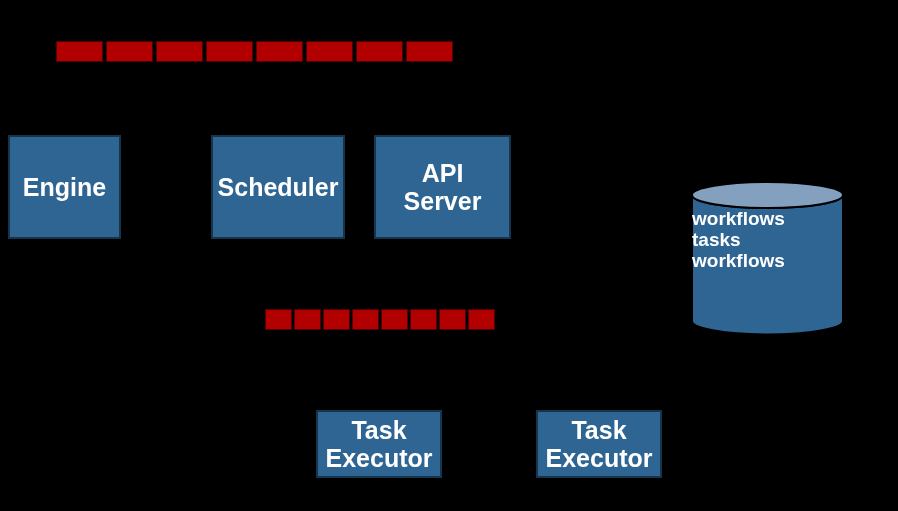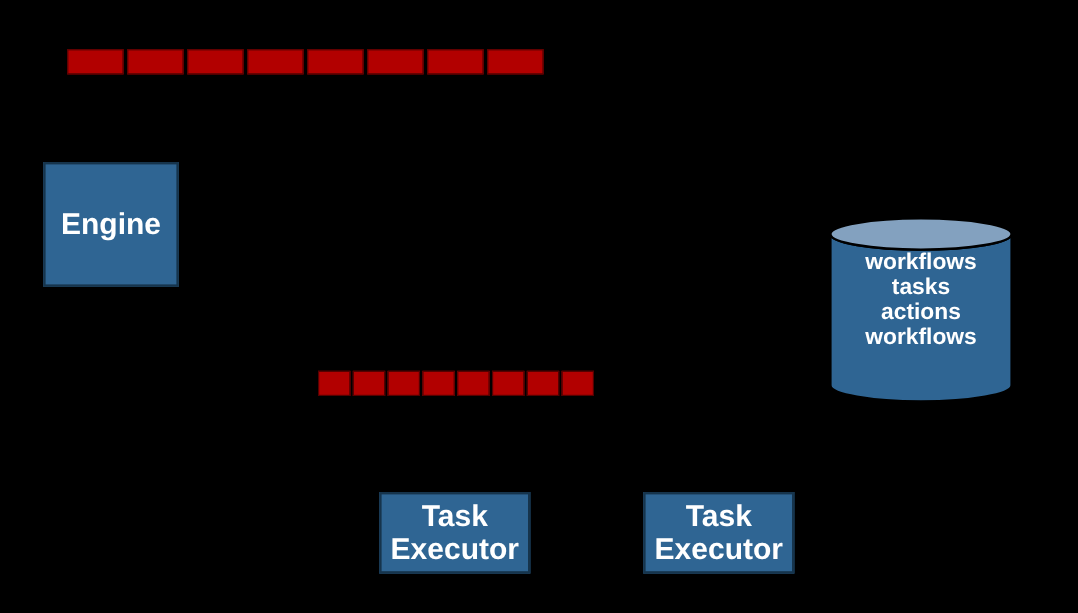--- a/index.html
+++ b/index.html
@@ -39,21 +39,21 @@
     color: var(--text, #fff);
     font-weight: bold;
     font-size: 25px;
     line-height: 28px;
     display: flex;
     flex-direction: column;
     align-items: center;
     justify-content: center;
     text-align: center;
   }
-  .box-engine    { left: 8px;   top: 135px; width: 113px; height: 104px; margin-left: 28px; }
+  .box-engine    { left: 8px;   top: 135px; width: 113px; height: 104px; }
   .box-scheduler { left: 211px; top: 135px; width: 134px; height: 104px; }
   .box-api       { left: 374px; top: 135px; width: 137px; height: 104px; }
   .box-exec1     { left: 316px; top: 410px; width: 126px; height: 68px; }
   .box-exec2     { left: 536px; top: 410px; width: 126px; height: 68px; }
 
   
   .cylinder {
     position: absolute;
     left: 690px;
     top: 178px;
@@ -70,21 +70,20 @@
   }
   .db-text {
     position: absolute;
     left: 692px;
     top: 208px;
     width: 151px;
     color: var(--text, #fff);
     font-weight: bold;
     font-size: 19px;
     line-height: 21px;
-    text-align: center;
   }
 </style>
 </head>
 <body>
 
 <div class="stage">
 
   <div class="queue queue-top">
       <div class="seg"></div>
       <div class="seg"></div>
@@ -93,21 +92,28 @@
       <div class="seg"></div>
       <div class="seg"></div>
       <div class="seg"></div>
       <div class="seg"></div>
     </div>
 
   <div class="box box-engine">
     <span>Engine</span>
   </div>
 
+  <div class="box box-scheduler">
+    <span>Scheduler</span>
+  </div>
 
+  <div class="box box-api">
+    <span>API</span>
+    <span>Server</span>
+  </div>
 
   <div class="queue queue-middle">
       <div class="seg"></div>
       <div class="seg"></div>
       <div class="seg"></div>
       <div class="seg"></div>
       <div class="seg"></div>
       <div class="seg"></div>
       <div class="seg"></div>
       <div class="seg"></div>
@@ -124,17 +130,16 @@
   </div>
 
   <svg class="cylinder" width="156" height="162" viewBox="0 0 156 162">
     <path class="body" d="M 2 17 L 2 143 A 75.5 13.5 0 0 0 153 143 L 153 17 A 75.5 13 0 0 1 2 17 Z"></path>
     <ellipse class="lid" cx="77.5" cy="17" rx="75.5" ry="13"></ellipse>
   </svg>
 
   <div class="db-text">
       <div class="db-line">workflows</div>
       <div class="db-line">tasks</div>
-      <div class="db-line">actions</div>
       <div class="db-line">workflows</div>
     </div>
 
 </div>
 
 </body></html>

